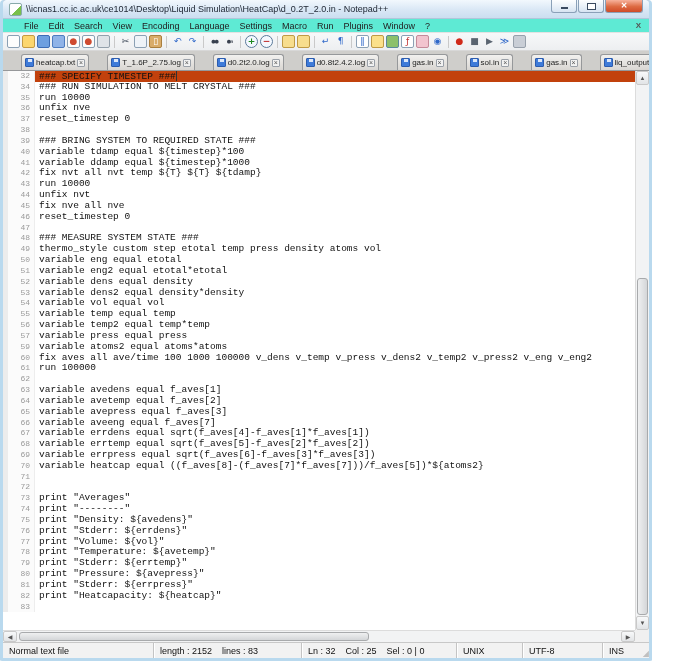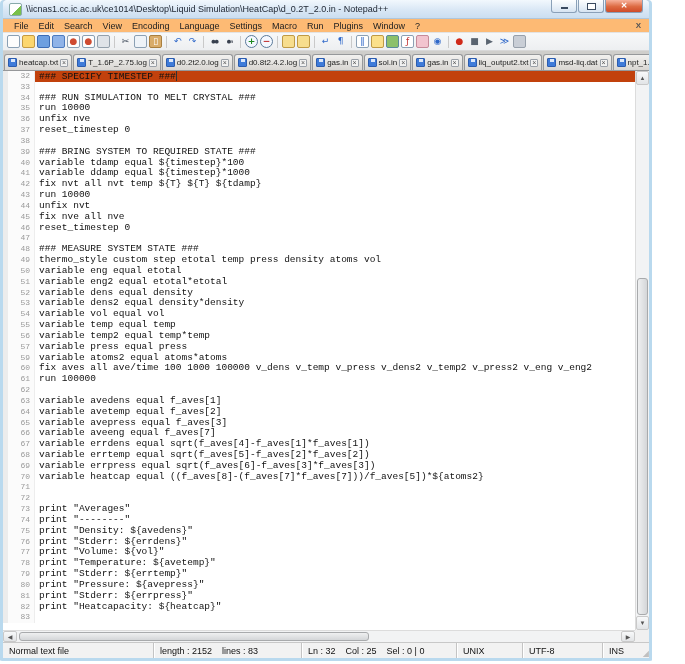--- a/index.html
+++ b/index.html
@@ -17,40 +17,40 @@
   .win-buttons{position:absolute;right:6px;top:0;display:flex;}
   .winbtn{height:13px;box-sizing:border-box;border:1px solid #8aa0b8;border-top:none;
     border-radius:0 0 3px 3px;display:flex;align-items:center;justify-content:center;
     background:linear-gradient(#fdfeff,#d7e4f2);margin-left:1px;}
   .winbtn.min{width:26px;} .winbtn.max{width:26px;}
   .winbtn.close{width:38px;background:linear-gradient(#f7b29c,#dd6a42 55%,#cf4a28);}
   .glyph-min{width:7px;height:2px;background:#3a4a60;margin-top:4px;}
   .glyph-max{width:7px;height:5px;border:1px solid #3a4a60;background:#fff;}
   .glyph-close{color:#fff;font-size:8px;line-height:8px;font-weight:bold;}
   
-  .menubar{height:13px;flex:0 0 13px;display:flex;align-items:center;background:#fdba74;
-    border-bottom:1px solid #e3e3e3;font-size:9px;color:#222;padding-left:6px;}
+  .menubar{height:13px;flex:0 0 13px;display:flex;align-items:center;background:#5eead4;
+    border-bottom:1px solid #e3e3e3;font-size:9px;color:#222;padding-left:16px;}
   .menu-item{padding:0 5px;white-space:nowrap;}
   .menu-close{margin-left:auto;margin-right:8px;font-size:8px;font-weight:bold;color:#555;}
   
   .toolbar{height:17px;flex:0 0 17px;display:flex;align-items:center;padding-left:3px;
     background:linear-gradient(#f7f8f9,#edeff1);border-bottom:1px solid #d8d8d8;}
   .tb{width:13px;height:13px;box-sizing:border-box;margin:0 1px;border-radius:2px;
     display:flex;align-items:center;justify-content:center;font-size:9px;line-height:9px;
     font-family:"DejaVu Sans",sans-serif;}
   .tb.small{font-size:5px;line-height:5px;letter-spacing:-1px;}
   .tb.circ{border-radius:50%;border:1px solid #5a7a9a;background:#f4f8ff;font-weight:bold;}
   .tbsep{width:1px;height:12px;background:#c9c9c9;margin:0 3px;}
   
   .tabbar{height:19px;flex:0 0 19px;background:#cfcecb;display:flex;align-items:flex-end;
     padding-left:1px;border-bottom:1px solid #96989a;overflow:hidden;}
   .tab{height:16px;box-sizing:border-box;margin-right:1px;padding:0 3px;display:flex;
     align-items:center;gap:2px;border:1px solid #96989a;border-bottom:none;
     border-radius:3px 3px 0 0;background:linear-gradient(#f2f1ef,#d9d6d2);
-    font-size:8px;color:#222;white-space:nowrap;}
+    font-size:8px;color:#222;white-space:nowrap;margin-left:17px;}
   .tab-save-icon{width:9px;height:9px;background:#3f7bd9;border:1px solid #2c5cae;
     border-radius:1px;position:relative;flex:0 0 auto;box-sizing:border-box;}
   .tab-save-icon .shutter{position:absolute;left:2px;top:0;width:4px;height:3px;background:#dce8fa;}
   .tab-close{width:8px;height:8px;box-sizing:border-box;border:1px solid #9aa0a8;background:#f2f2f2;
     border-radius:1px;font-size:7px;line-height:5px;color:#555;display:flex;align-items:center;
     justify-content:center;flex:0 0 auto;}
   
   .editor-wrap{flex:1 1 auto;position:relative;background:#fff;overflow:hidden;}
   .editor-main{position:absolute;left:0;top:0;right:14px;bottom:12px;overflow:hidden;
     font-family:"Liberation Mono","DejaVu Sans Mono",monospace;}
@@ -250,25 +250,20 @@
 
     <div class="editor-wrap">
       <div class="editor-main" id="editor-lines">
           <div class="ln-row cur">
             <span class="ln-margin"></span>
             <span class="ln-num">32</span>
             <span class="ln-text">### SPECIFY TIMESTEP ###<span class="caret"></span></span>
           </div>
           <div class="ln-row">
             <span class="ln-margin"></span>
-            <span class="ln-num">33</span>
-            <span class="ln-text"></span>
-          </div>
-          <div class="ln-row">
-            <span class="ln-margin"></span>
             <span class="ln-num">34</span>
             <span class="ln-text">### RUN SIMULATION TO MELT CRYSTAL ###</span>
           </div>
           <div class="ln-row">
             <span class="ln-margin"></span>
             <span class="ln-num">35</span>
             <span class="ln-text">run 10000</span>
           </div>
           <div class="ln-row">
             <span class="ln-margin"></span>

